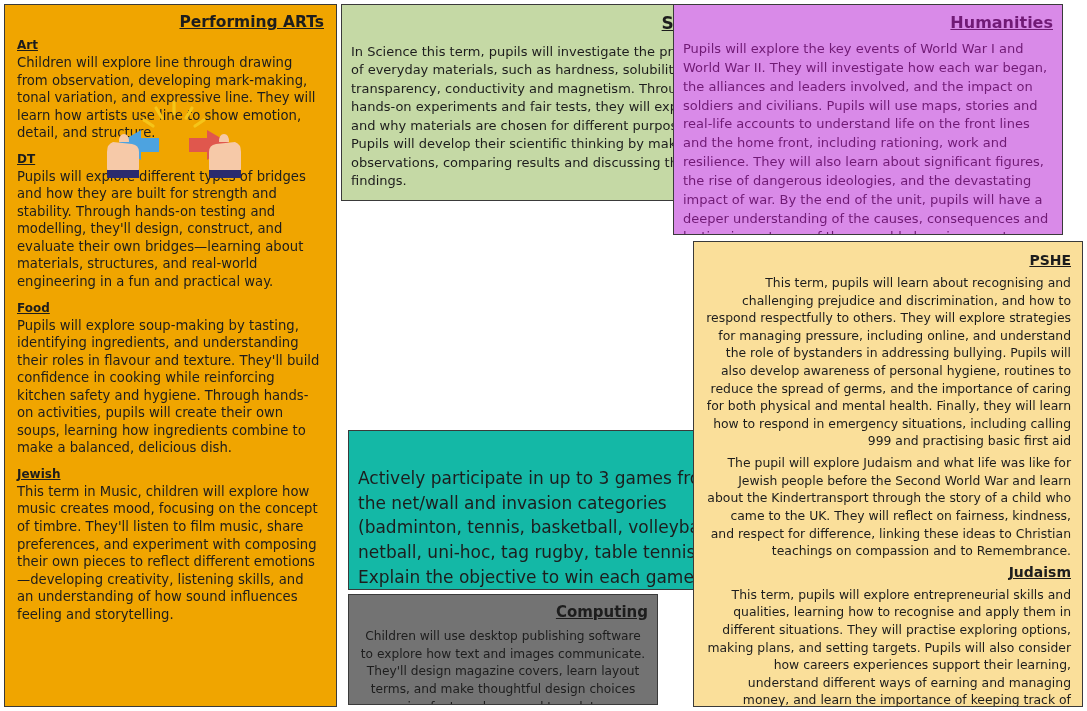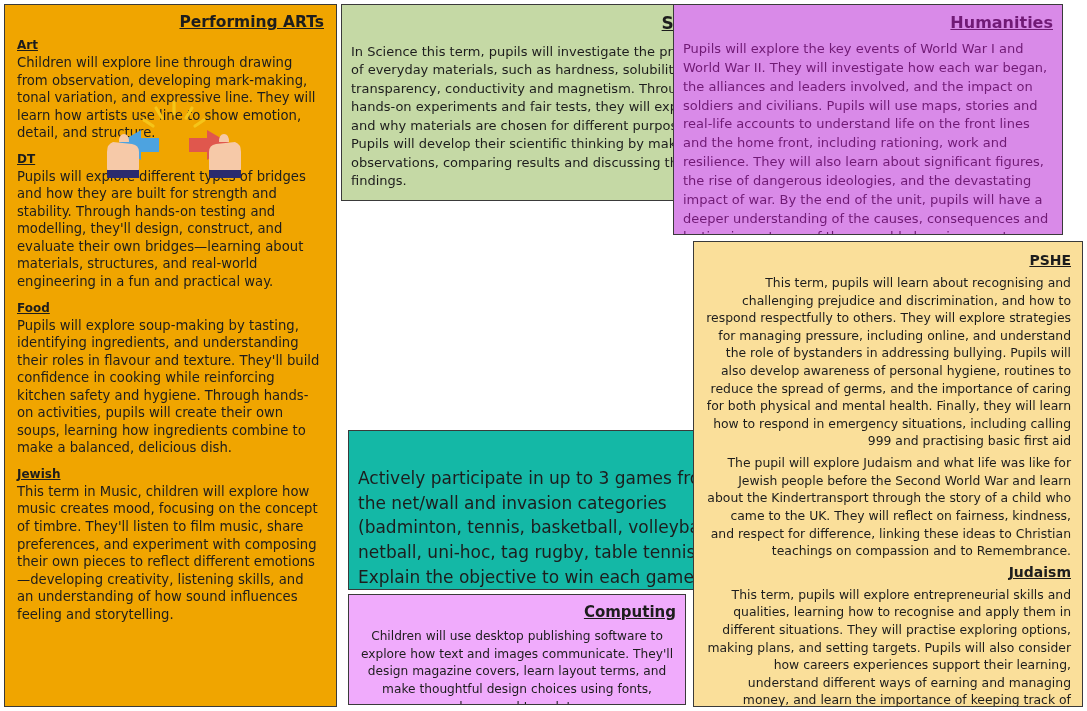--- a/index.html
+++ b/index.html
@@ -87,22 +87,22 @@
     left: 348px; top: 430px; width: 404px; height: 160px;
     background: #14b8a6;
     color: #1d1d1d;
     font-size: 12.2px;
   }
   #pe .panel-title { font-size: 15px; margin-bottom: 9px; }
   #pe .body-text { font-size: 17px; line-height: 1.45; margin-bottom: 16px; }
 
   
   #computing {
-    left: 348px; top: 594px; width: 338px; height: 111px;
-    background: #f0abfc;
+    left: 348px; top: 594px; width: 310px; height: 111px;
+    background: #737373;
     color: #1d1d1d;
     font-size: 12.2px;
   }
   #computing .panel-title { font-size: 15px; margin-bottom: 7px; }
   #computing .body-text {
     font-size: 12.2px; line-height: 1.45; margin-bottom: 0; text-align: center;
   }
 
   
   #humanities {

